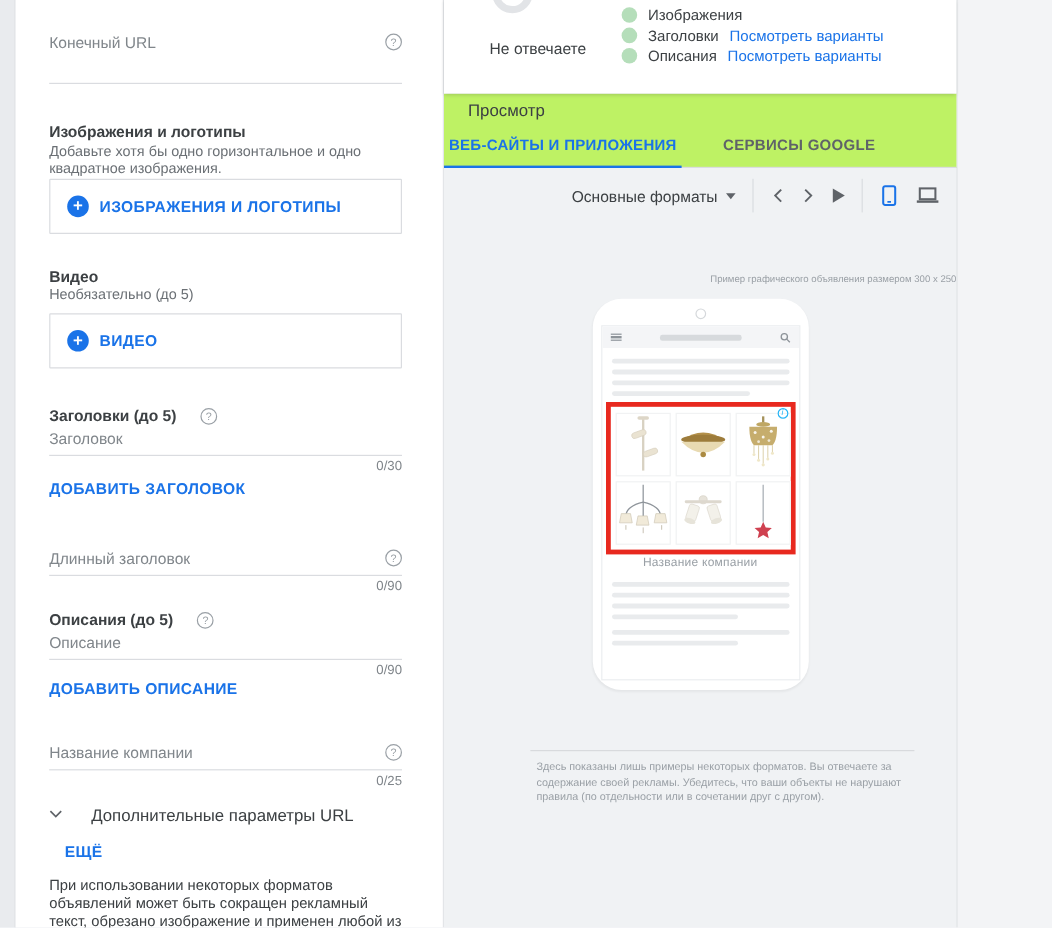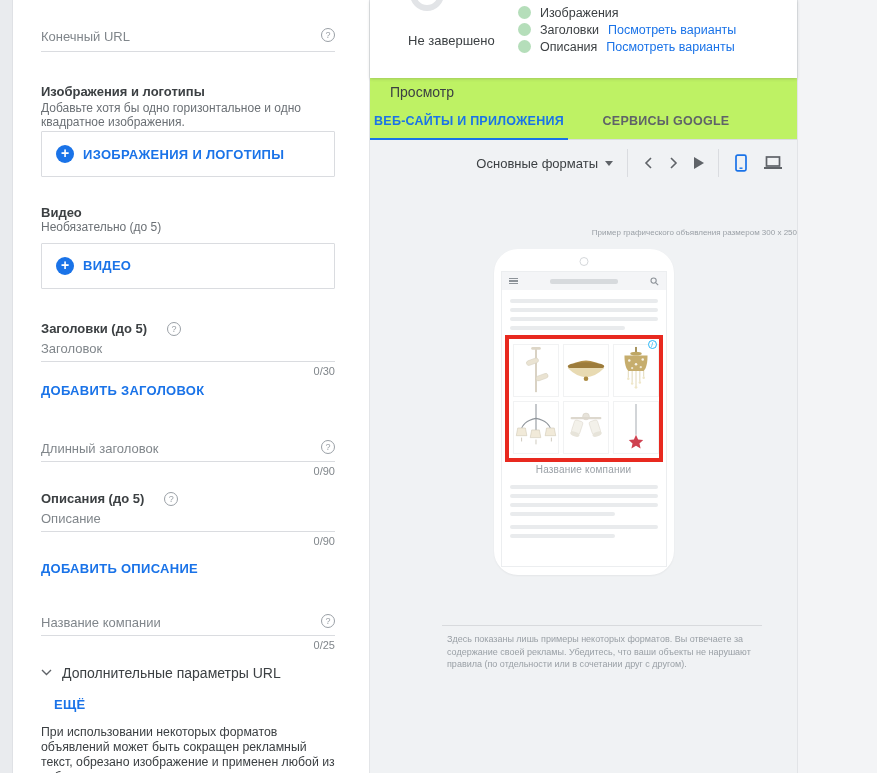--- a/index.html
+++ b/index.html
@@ -4,34 +4,34 @@
 <style>
   * { margin:0; padding:0; box-sizing:border-box; }
   html,body { width:877px; height:773px; }
   body {
     font-family:"Liberation Sans","DejaVu Sans",sans-serif;
     background:#f3f4f6; color:#3c4043; overflow:hidden; position:relative;
   }
   
   .left-strip { position:absolute; left:0; top:0; width:13px; height:773px; background:#e9ebee; border-right:1px solid #dfe1e5; }
   .form-panel { position:absolute; left:13px; top:0; width:357px; height:773px; background:#fff; border-right:1px solid #e3e5e8; padding:27px 34px 0 28px; }
-  .field { position:relative; border-bottom:1px solid #dadce0; padding-bottom:6px; }
+  .field { position:relative; border-bottom:1px solid #dadce0; padding-bottom:24px; }
   .field input { border:none; outline:none; width:260px; font:13px "Liberation Sans",sans-serif; color:#3c4043; background:transparent; }
   .field input::placeholder { color:#80868b; }
   .help { display:inline-block; width:14px; height:14px; border:1px solid #9aa0a6; border-radius:50%; color:#9aa0a6; font-size:9px; line-height:12px; text-align:center; }
   .field .help { position:absolute; right:0; top:1px; }
   .counter { text-align:right; font-size:11px; color:#80868b; margin-top:3px; }
   .sec-title { font-size:13px; font-weight:bold; color:#3c4043; line-height:16px; }
   .sec-hint { font-size:12px; color:#6b7075; line-height:13.5px; }
   .titlerow { display:flex; align-items:center; gap:20px; }
   .add-box { height:46px; border:1px solid #dadce0; border-radius:1px; display:flex; align-items:center; padding-left:14px; gap:9px; cursor:pointer; background:#fff; }
   .plus { width:18px; height:18px; border-radius:50%; background:#1a73e8; color:#fff; font-size:14px; line-height:17px; text-align:center; font-weight:bold; }
   .blue-cta { color:#1a73e8; font-size:13px; font-weight:bold; letter-spacing:.3px; }
   .add-link { display:inline-block; color:#1a73e8; font-size:13px; font-weight:bold; letter-spacing:.3px; cursor:pointer; }
-  .urlparams { display:flex; align-items:center; gap:10px; font-size:14px; color:#3c4043; cursor:pointer; }
+  .urlparams { display:flex; align-items:center; gap:24px; font-size:14px; color:#3c4043; cursor:pointer; }
   .footnote { font-size:12.3px; color:#3c4043; line-height:15px; }
   
   .right-panel { position:absolute; left:370px; top:0; width:428px; height:773px; background:#f0f2f4; border-right:1px solid #e2e4e7; }
   .status-card { position:relative; height:78px; background:#fff; overflow:hidden; box-shadow:0 1px 3px rgba(60,64,67,.22); }
   .ring { position:absolute; left:40px; top:-23px; width:34px; height:34px; border:6px solid #e2e4e7; border-radius:50%; }
   .status-label { position:absolute; left:38px; top:33px; font-size:13px; color:#3c4043; }
   .checklist { position:absolute; left:148px; top:6px; }
   .check-item { display:flex; align-items:flex-start; height:17px; }
   .dot { width:13px; height:13px; border-radius:50%; background:#b5deba; flex:none; }
   .check-label { margin-left:9px; font-size:12.5px; color:#3c4043; }
@@ -115,21 +115,21 @@
   <div class="counter">0/90</div>
 
   <div class="titlerow" style="margin-top:14px;">
     <span class="sec-title">Описания (до 5)</span>
     <span class="help">?</span>
   </div>
   <div class="field" style="margin-top:2px; padding-bottom:4px;">
     <input type="text" placeholder="Описание" style="">
   </div>
   <div class="counter">0/90</div>
-  <div style="margin-top:12px;"><span class="add-link">ДОБАВИТЬ ОПИСАНИЕ</span></div>
+  <div style="margin-top:0;"><span class="add-link">ДОБАВИТЬ ОПИСАНИЕ</span></div>
 
   <div class="field" style="margin-top:36px; padding-bottom:4px;">
     <input type="text" placeholder="Название компании" style="">
     <span class="help">?</span>
   </div>
   <div class="counter">0/25</div>
 
   <div class="urlparams" style="margin-top:14px;">
     <svg class="chev-svg" width="11" height="7" viewBox="0 0 11 7">
         <polyline points="1,1 5.5,5.5 10,1" fill="none" stroke="#5f6368" stroke-width="1.4"></polyline>
@@ -139,21 +139,21 @@
 
   <div style="margin-top:14px; margin-left:13px;"><span class="add-link">ЕЩЁ</span></div>
 
   <div class="footnote" style="margin-top:12px;">При использовании некоторых форматов объявлений может быть сокращен рекламный текст, обрезано изображение и применен любой из собственных цветов.</div>
 </div>
 
 <div class="right-panel">
 
   <div class="status-card">
     <div class="ring"></div>
-    <div class="status-label">Не завершено</div>
+    <div class="status-label">Не отвечаете</div>
     <div class="checklist">
       <div class="check-item">
         <span class="dot"></span>
         <span class="check-label">Изображения</span>
       </div>
       <div class="check-item">
         <span class="dot"></span>
         <span class="check-label">Заголовки</span>
         <span class="check-link">Посмотреть варианты</span>
       </div>

